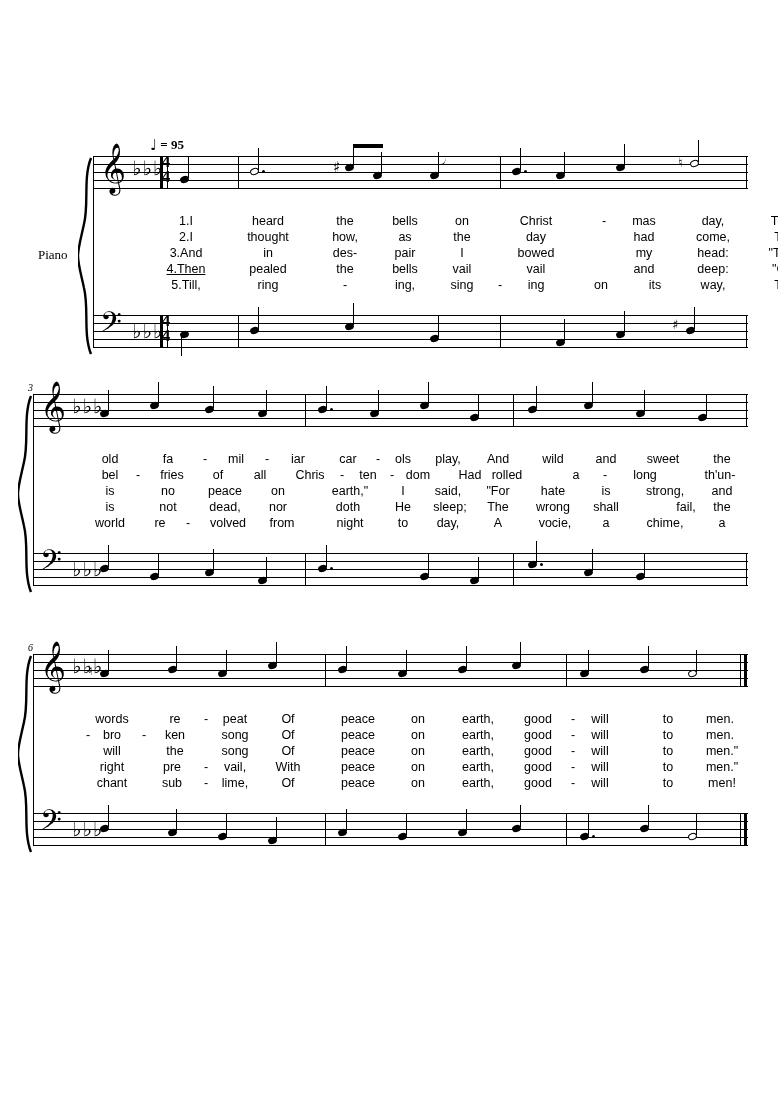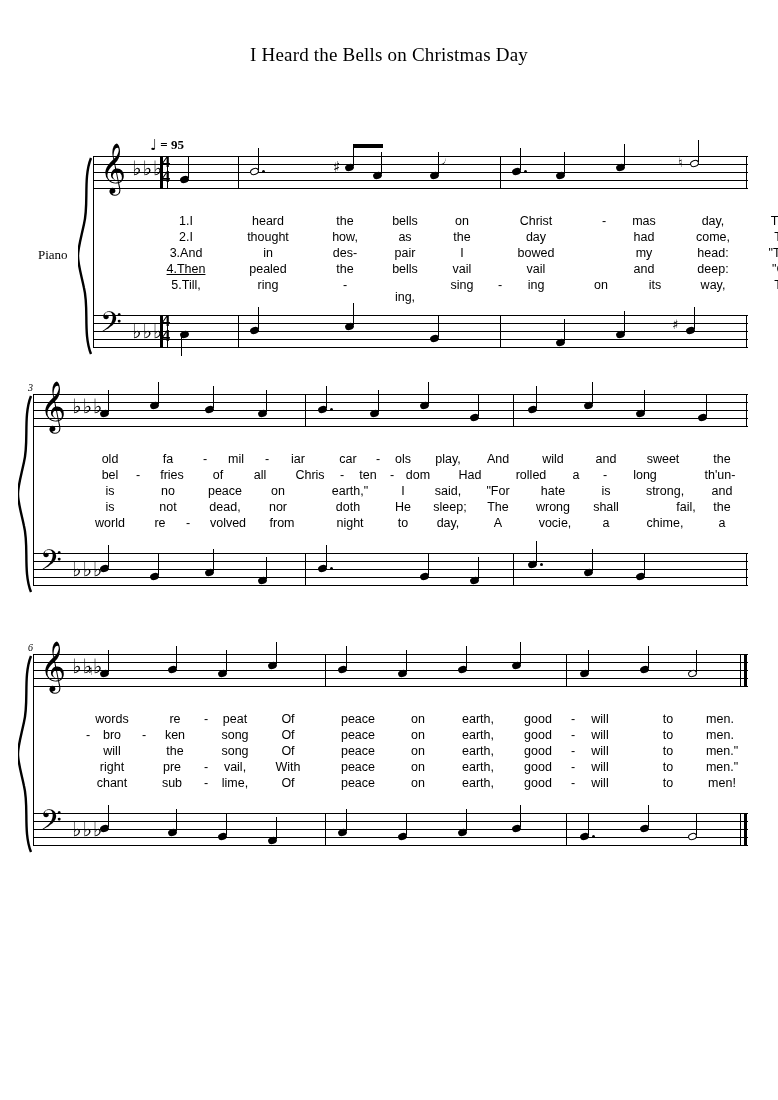--- a/index.html
+++ b/index.html
@@ -202,21 +202,20 @@
     white-space: nowrap;
     text-align: center;
     transform: translateX(-50%);
   }
 </style>
 </head>
 <body>
 
 <div class="page">
 
-  <div class="title">I Heard the Bells on Christmas Day</div>
 
   <div class="instrument">Piano</div>
 
   <div class="tempo">
     <span class="note-glyph">♩</span>
     <span>= 95</span>
   </div>
 
   <div class="system sys1">
 
@@ -321,21 +320,21 @@
         <span class="lyric-cell" style="left:382px;">vail</span>
         <span class="lyric-cell" style="left:456px;">vail</span>
         <span class="lyric-cell" style="left:564px;">and</span>
         <span class="lyric-cell" style="left:633px;">deep:</span>
         <span class="lyric-cell" style="left:706px;">"God</span>
       </div>
       <div class="lyric-row">
         <span class="lyric-cell" style="left:106px;">5.Till,</span>
         <span class="lyric-cell" style="left:188px;">ring</span>
         <span class="lyric-cell" style="left:265px;">-</span>
-        <span class="lyric-cell" style="left:325px;margin-top:12px;">ing,</span>
+        <span class="lyric-cell" style="left:325px;">ing,</span>
         <span class="lyric-cell" style="left:382px;">sing</span>
         <span class="lyric-cell" style="left:420px;">-</span>
         <span class="lyric-cell" style="left:456px;">ing</span>
         <span class="lyric-cell" style="left:521px;">on</span>
         <span class="lyric-cell" style="left:575px;">its</span>
         <span class="lyric-cell" style="left:633px;">way,</span>
         <span class="lyric-cell" style="left:705px;">The</span>
       </div>
     </div>
 
@@ -453,21 +452,21 @@
         <span class="lyric-cell" style="left:118px;">-</span>
         <span class="lyric-cell" style="left:152px;">fries</span>
         <span class="lyric-cell" style="left:198px;">of</span>
         <span class="lyric-cell" style="left:240px;">all</span>
         <span class="lyric-cell" style="left:290px;">Chris</span>
         <span class="lyric-cell" style="left:322px;">-</span>
         <span class="lyric-cell" style="left:348px;">ten</span>
         <span class="lyric-cell" style="left:372px;">-</span>
         <span class="lyric-cell" style="left:398px;">dom</span>
         <span class="lyric-cell" style="left:450px;">Had</span>
-        <span class="lyric-cell" style="left:508px;padding-left:6px;">rolled</span>
+        <span class="lyric-cell" style="left:484px;padding-left:6px;">rolled</span>
         <span class="lyric-cell" style="left:556px;">a</span>
         <span class="lyric-cell" style="left:585px;">-</span>
         <span class="lyric-cell" style="left:625px;">long</span>
         <span class="lyric-cell" style="left:700px;">th'un-</span>
       </div>
       <div class="lyric-row">
         <span class="lyric-cell" style="left:90px;">is</span>
         <span class="lyric-cell" style="left:148px;">no</span>
         <span class="lyric-cell" style="left:205px;">peace</span>
         <span class="lyric-cell" style="left:258px;">on</span>

